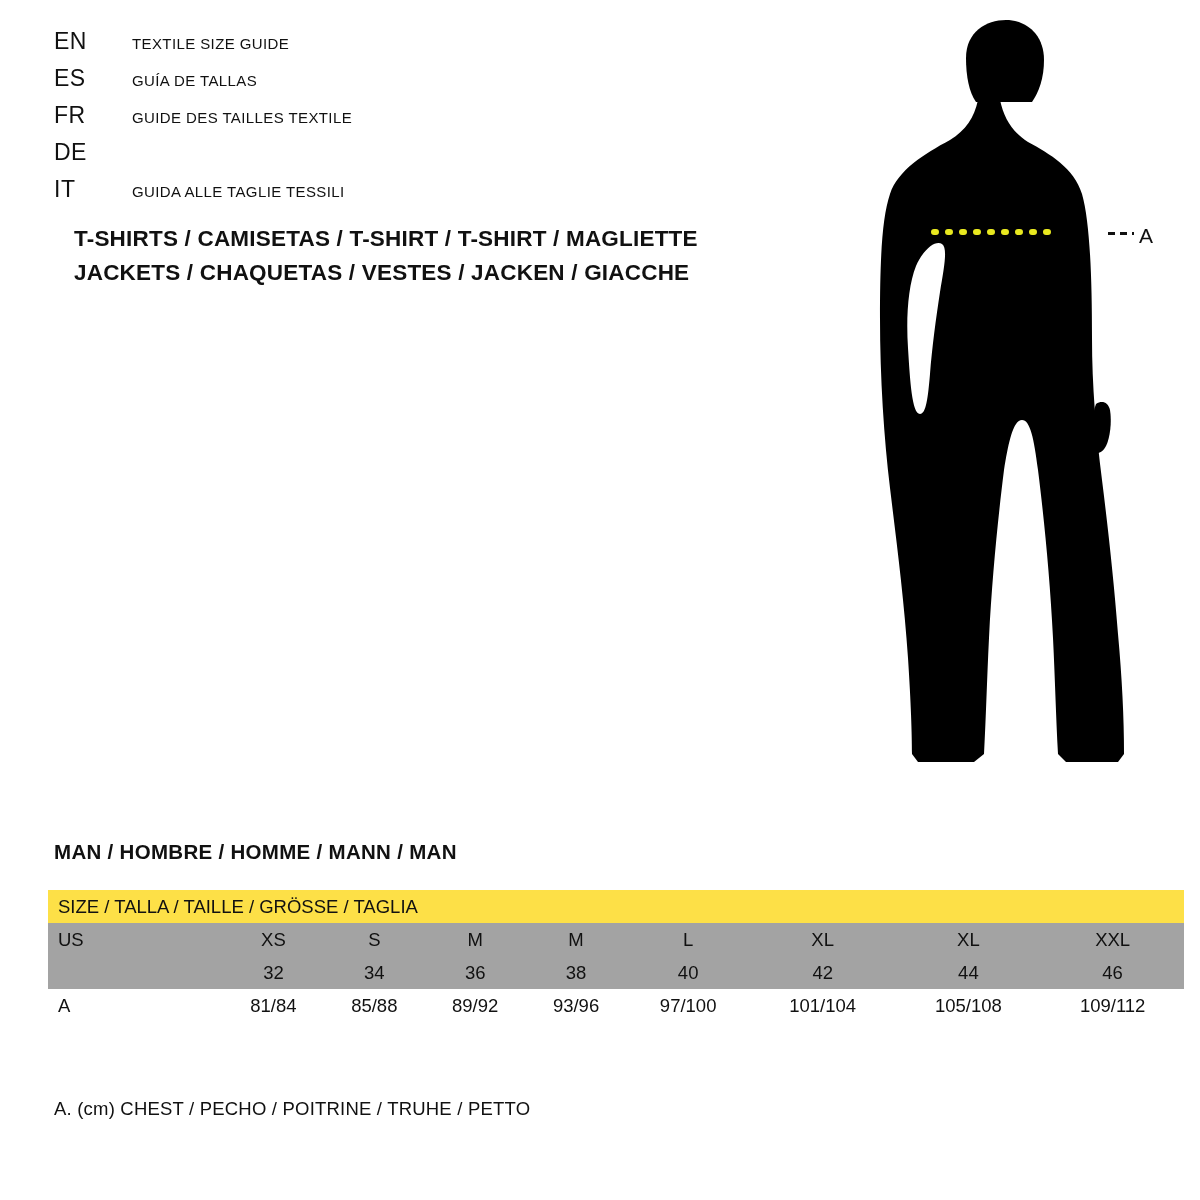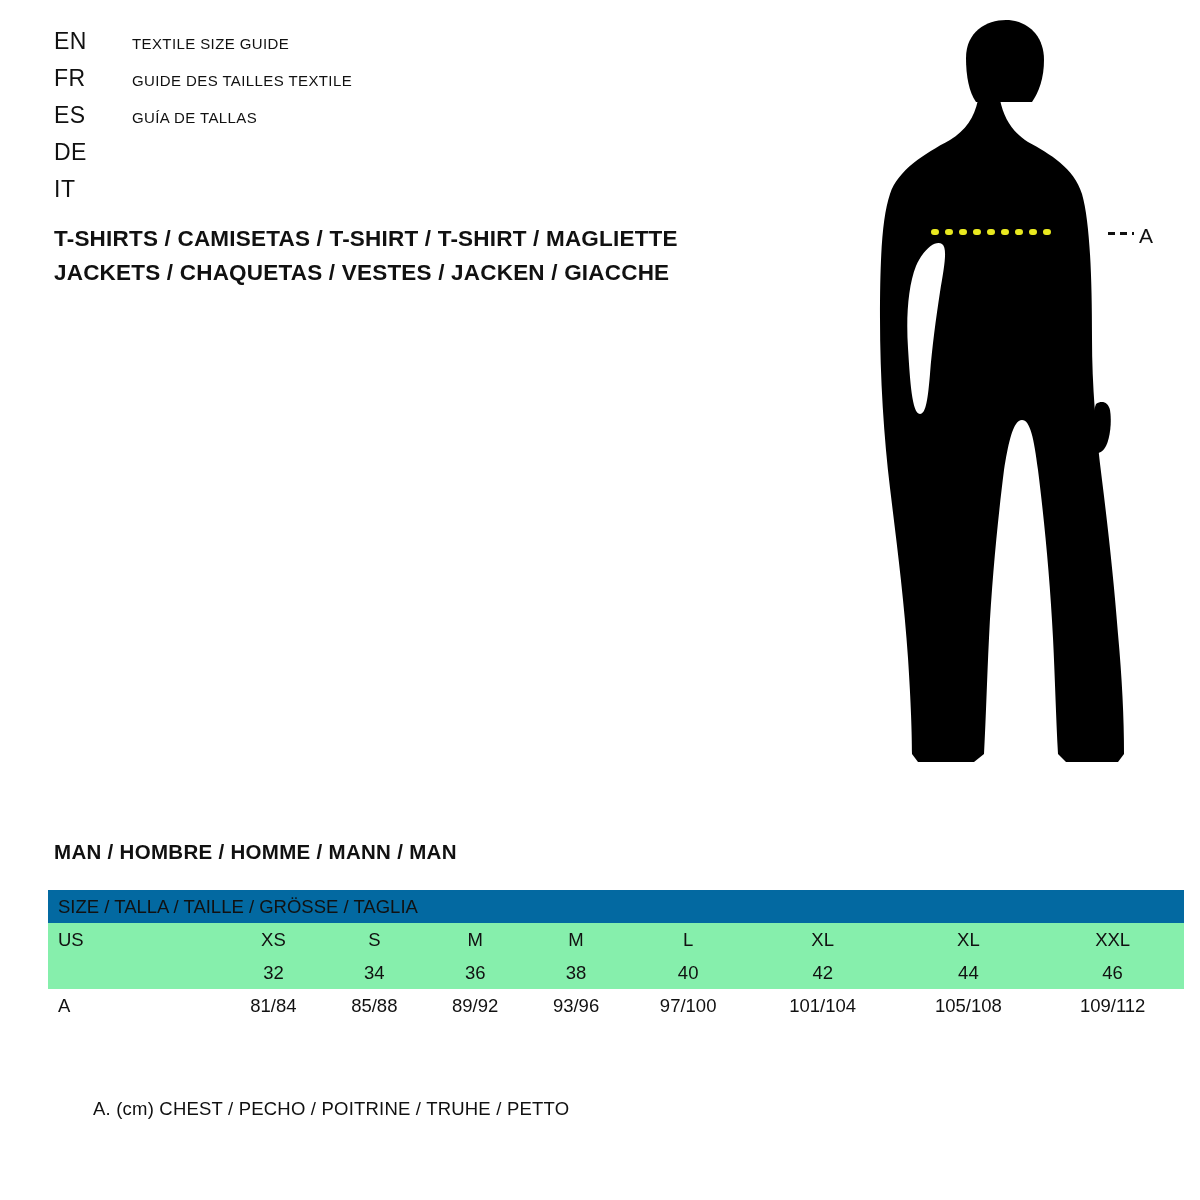--- a/index.html
+++ b/index.html
@@ -55,20 +55,21 @@
     top: 222px;
     width: 760px;
   }
   .cat-line {
     font-size: 22.5px;
     font-weight: bold;
     letter-spacing: 0.2px;
     line-height: 34px;
     white-space: nowrap;
     color: #111111;
+    margin-left: 20px;
   }
 
   
   .figure-wrap {
     position: absolute;
     left: 830px;
     top: 18px;
     width: 330px;
     height: 770px;
   }
@@ -111,28 +112,28 @@
     border-collapse: collapse;
     font-size: 18px;
     color: #111111;
   }
   table.size-table td {
     padding: 0;
     height: 33px;
     vertical-align: middle;
   }
   .band-dark {
-    background: #0369a1;
+    background: #fde047;
     margin-top: 12px;
   }
   .band-light {
     background: #ffffff;
   }
   .band-mid {
-    background: #86efac;
+    background: #a3a3a3;
   }
   .hdr-cell {
     font-size: 18.5px;
     padding-left: 10px !important;
     white-space: nowrap;
   }
   .row-label {
     padding-left: 10px !important;
     width: 165px;
     font-size: 18.5px;
@@ -145,46 +146,46 @@
   }
 
   .footnote {
     position: absolute;
     left: 38px;
     top: 1098px;
     font-size: 18.5px;
     letter-spacing: 0.2px;
     white-space: nowrap;
     color: #111111;
-    margin-left: 39px;
   }
 </style>
 </head>
 <body>
 
 <div class="page">
 
   <div class="lang-block">
     <div class="lang-row">
       <div class="lang-code">EN</div>
       <div class="lang-text">TEXTILE SIZE GUIDE</div>
     </div>
     <div class="lang-row">
+      <div class="lang-code">ES</div>
+      <div class="lang-text">GUÍA DE TALLAS</div>
+    </div>
+    <div class="lang-row">
       <div class="lang-code">FR</div>
       <div class="lang-text">GUIDE DES TAILLES TEXTILE</div>
     </div>
     <div class="lang-row">
-      <div class="lang-code">ES</div>
-      <div class="lang-text">GUÍA DE TALLAS</div>
-    </div>
-    <div class="lang-row">
       <div class="lang-code">DE</div>
     </div>
     <div class="lang-row">
       <div class="lang-code">IT</div>
+      <div class="lang-text">GUIDA ALLE TAGLIE TESSILI</div>
     </div>
   </div>
 
   <div class="cat-block">
     <div class="cat-line">T-SHIRTS / CAMISETAS / T-SHIRT / T-SHIRT / MAGLIETTE</div>
     <div class="cat-line">JACKETS / CHAQUETAS / VESTES / JACKEN / GIACCHE</div>
   </div>
 
   <div class="figure-wrap">
     <svg width="330" height="770" viewBox="0 0 330 770" xmlns="http://www.w3.org/2000/svg">

